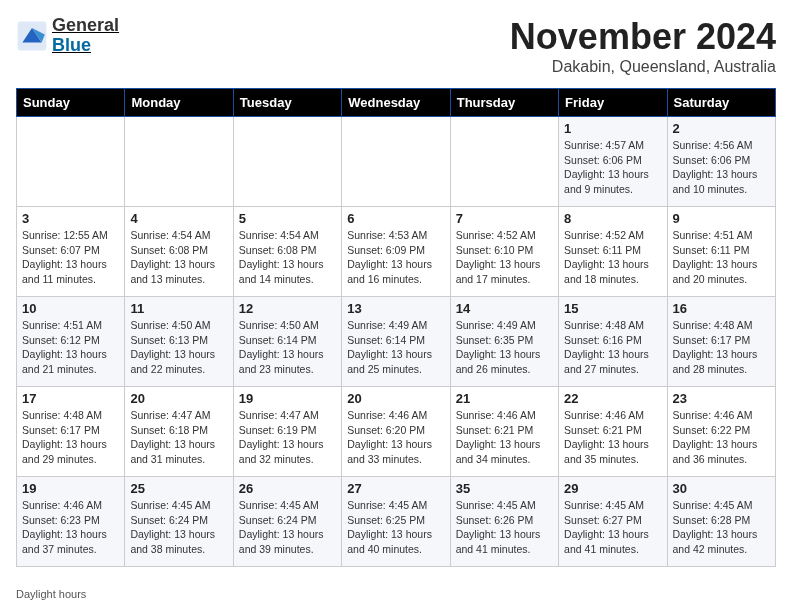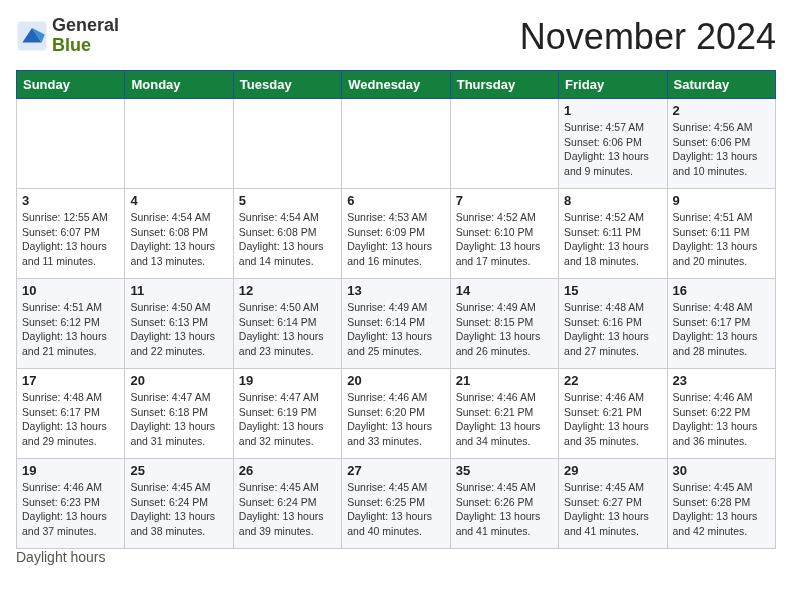--- a/index.html
+++ b/index.html
@@ -13,53 +13,54 @@
     .header-area {
       display: flex;
       justify-content: space-between;
       align-items: flex-start;
       margin-bottom: 12px;
     }
     .logo {
       display: flex;
       align-items: center;
       gap: 4px;
+      text-decoration: underline;
     }
     .logo-text {
       font-size: 18px;
       font-weight: bold;
       color: #333;
       line-height: 1.1;
     }
     .logo-text span { display: block; }
     .logo-text .general { color: #333; }
-    .logo-text .blue { color: #4d7c0f; }
+    .logo-text .blue { color: #0369a1; }
     .logo-icon {
       width: 32px;
       height: 32px;
     }
     .title-area {
       text-align: right;
     }
     .month-title {
       font-size: 36px;
-      font-weight: normal;
+      font-weight: bold;
       color: #222;
     }
     .location {
       font-size: 16px;
       color: #444;
     }
     table {
       width: 100%;
       border-collapse: collapse;
       table-layout: fixed;
     }
     thead th {
-      background: #15803d;
+      background: #000000;
       color: #fff;
       font-size: 13px;
       font-weight: bold;
       padding: 6px 6px;
       text-align: left;
       border: 1px solid #1a4fa0;
     }
     tbody td {
       border: 1px solid #ccc;
       vertical-align: top;
@@ -80,42 +81,43 @@
       font-weight: bold;
       margin-bottom: 2px;
     }
     .day-info {
       font-size: 10.5px;
       line-height: 1.4;
       color: #333;
     }
     .empty { background: #fff !important; }
     .footer-note {
-      margin-top: 0;
-      font-size: 14px;
+      margin-top: 21px;
+      font-size: 11px;
       color: #555;
     }
   </style>
 </head>
 <body>
 
 <div class="header-area">
   <div class="logo">
     <svg class="logo-icon" viewBox="0 0 40 40">
       <rect x="2" y="2" width="36" height="36" rx="4" fill="#2563c0" opacity="0.15"></rect>
       <polygon points="8,28 20,10 32,28" fill="#2563c0"></polygon>
       <polygon points="20,10 32,28 36,18" fill="#3a8fd1"></polygon>
     </svg>
     <div class="logo-text">
       <span class="general">General</span>
       <span class="blue">Blue</span>
     </div>
   </div>
   <div class="title-area">
     <div class="month-title">November 2024</div>
+    <div class="location">Dakabin, Queensland, Australia</div>
   </div>
 </div>
 
 <table>
   <thead>
     <tr>
     <th>Sunday</th>
         <th>Monday</th>
         <th>Tuesday</th>
         <th>Wednesday</th>
@@ -209,21 +211,21 @@
         </td>
         <td>
           <div class="day-number">13</div>
           <div class="day-info">Sunrise: 4:49 AM
 Sunset: 6:14 PM
 Daylight: 13 hours and 25 minutes.</div>
         </td>
         <td>
           <div class="day-number">14</div>
           <div class="day-info">Sunrise: 4:49 AM
-Sunset: 8:15 PM
+Sunset: 6:35 PM
 Daylight: 13 hours and 26 minutes.</div>
         </td>
         <td>
           <div class="day-number">15</div>
           <div class="day-info">Sunrise: 4:48 AM
 Sunset: 6:16 PM
 Daylight: 13 hours and 27 minutes.</div>
         </td>
         <td>
           <div class="day-number">16</div>

